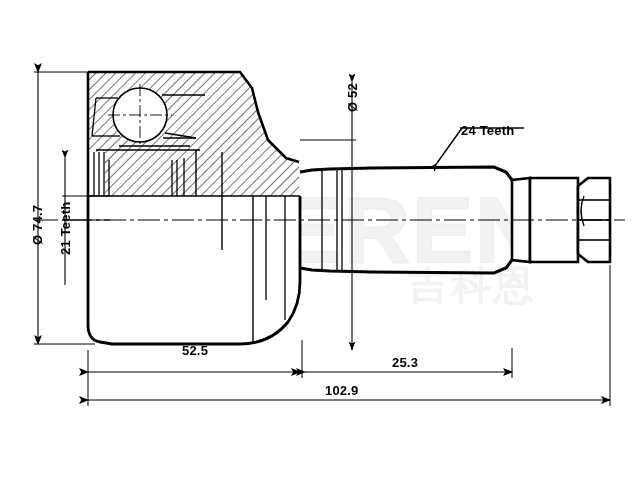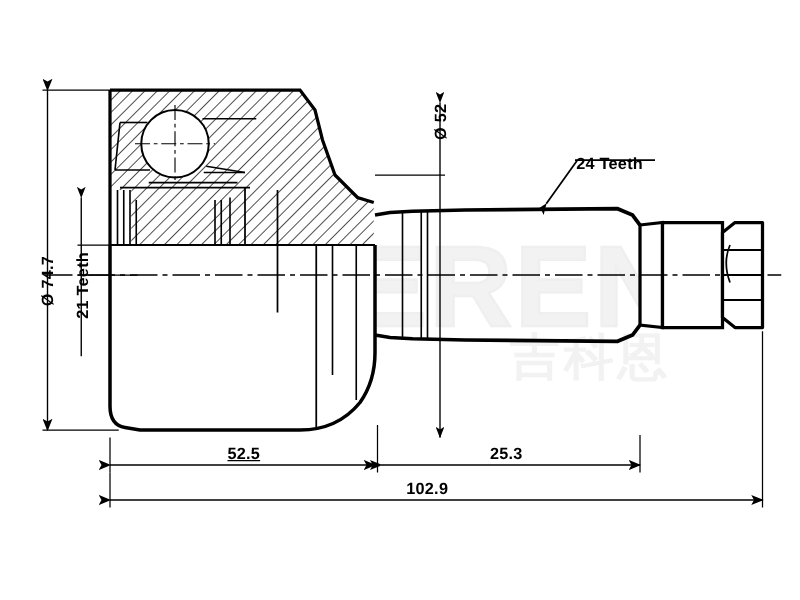--- a/index.html
+++ b/index.html
@@ -206,19 +206,19 @@
   </svg>
 
   <div class="dim-text rot90" style="left:30px; top:245px;">Ø 74.7</div>
 
   <div class="dim-text rot90" style="left:58px; top:255px;">21 Teeth</div>
 
   <div class="dim-text rot90" style="left:345px; top:112px;">Ø 52</div>
 
   <div class="dim-text" style="left:461px; top:111px;margin-top:12px;">24 Teeth</div>
 
-  <div class="dim-text" style="left:182px; top:355px;text-decoration:underline;">52.5</div>
+  <div class="dim-text" style="left:182px; top:343px;">52.5</div>
 
   <div class="dim-text" style="left:392px; top:355px;">25.3</div>
 
   <div class="dim-text" style="left:325px; top:383px;">102.9</div>
 
 </div>
 
 </body></html>

